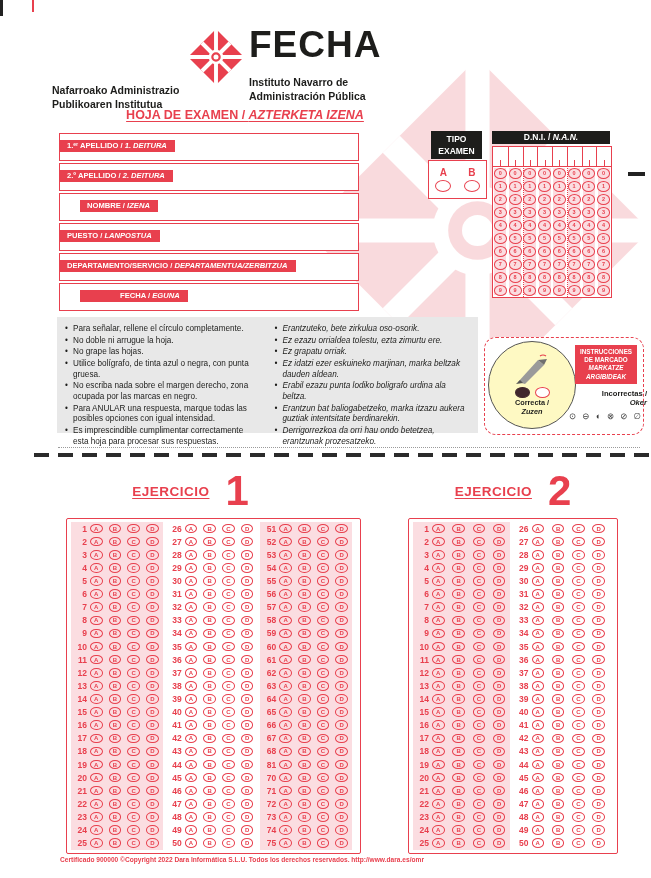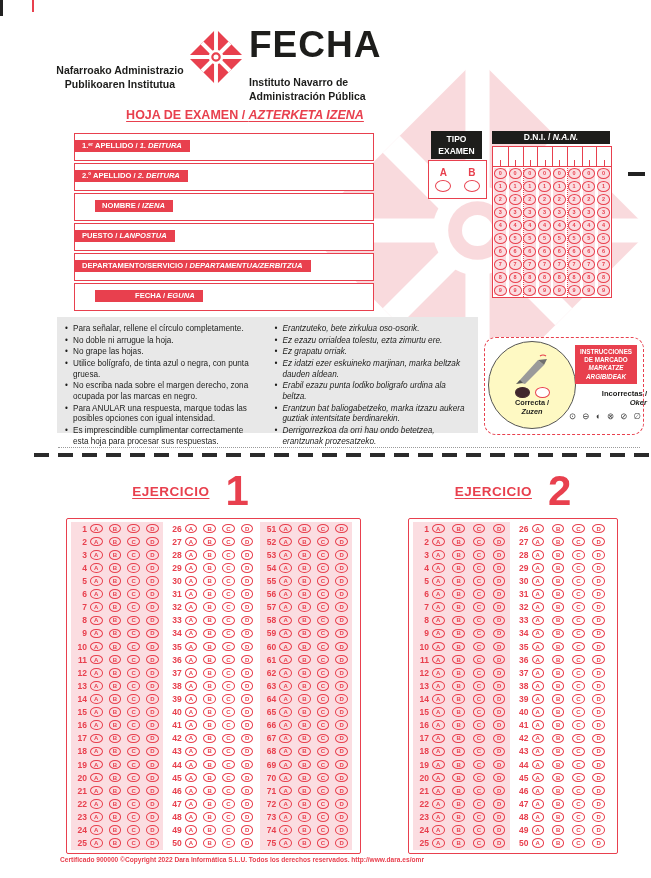--- a/index.html
+++ b/index.html
@@ -11,28 +11,28 @@
   .mark-red-tl{left:32px;top:0;width:2px;height:12px;background:#e8404e;}
   .mark-black-right{left:628px;top:172px;width:17px;height:4px;background:#222;}
   
   .watermark{left:305px;top:58px;width:345px;height:345px;opacity:.42;z-index:0;}
   
   .brand{font-weight:bold;font-size:37px;letter-spacing:1px;color:#1d1d1b;z-index:2;}
   .brand-left{left:88px;top:24px;}
   .brand-right{left:249px;top:24px;}
   .logo{left:188px;top:27px;width:56px;height:60px;z-index:2;}
   .sub{font-size:10.5px;font-weight:bold;line-height:1.3;z-index:2;}
-  .sub-left{left:52px;top:64px;width:136px;text-align:center;}
+  .sub-left{left:52px;top:84px;width:136px;text-align:left;}
   .sub-right{left:249px;top:76px;text-align:left;}
   .sheet-title{left:110px;top:108px;width:270px;text-align:center;z-index:2;
                color:#e8404e;font-weight:bold;font-size:12.5px;}
   .sheet-title .u{text-decoration:underline;text-underline-offset:2px;}
   .sheet-title .eu{font-style:italic;}
   
-  .fields{left:74px;top:133px;width:300px;z-index:2;}
+  .fields{left:59px;top:133px;width:300px;z-index:2;}
   .field-row{position:relative;height:26px;margin-bottom:2px;border:1.2px solid #e8404e;background:#fff;}
   .field-label{display:inline-block;background:#e8404e;color:#fff;font-size:7.6px;font-weight:bold;
                padding:2.5px 8px 2.5px 7px;line-height:1;white-space:nowrap;}
   .field-label .lab-eu{font-style:italic;}
   .field-row:nth-child(3) .field-label{margin-left:20px;}
   .field-row:nth-child(4) .field-label{}
   .field-row:nth-child(6) .field-label{margin-left:20px;padding-left:40px;}
   .field-input{position:absolute;left:0;top:12px;right:0;bottom:0;}
   
   .tipo-header{left:431px;top:131px;width:51px;height:26px;background:#1d1d1b;color:#fff;
@@ -1170,21 +1170,21 @@
           <div class="q-row">
             <span class="qnum">68</span>
             <div class="bubbles">
               <span class="bubble">A</span>
               <span class="bubble">B</span>
               <span class="bubble">C</span>
               <span class="bubble">D</span>
             </div>
           </div>
           <div class="q-row">
-            <span class="qnum">69</span>
+            <span class="qnum">81</span>
             <div class="bubbles">
               <span class="bubble">A</span>
               <span class="bubble">B</span>
               <span class="bubble">C</span>
               <span class="bubble">D</span>
             </div>
           </div>
           <div class="q-row">
             <span class="qnum">70</span>
             <div class="bubbles">

